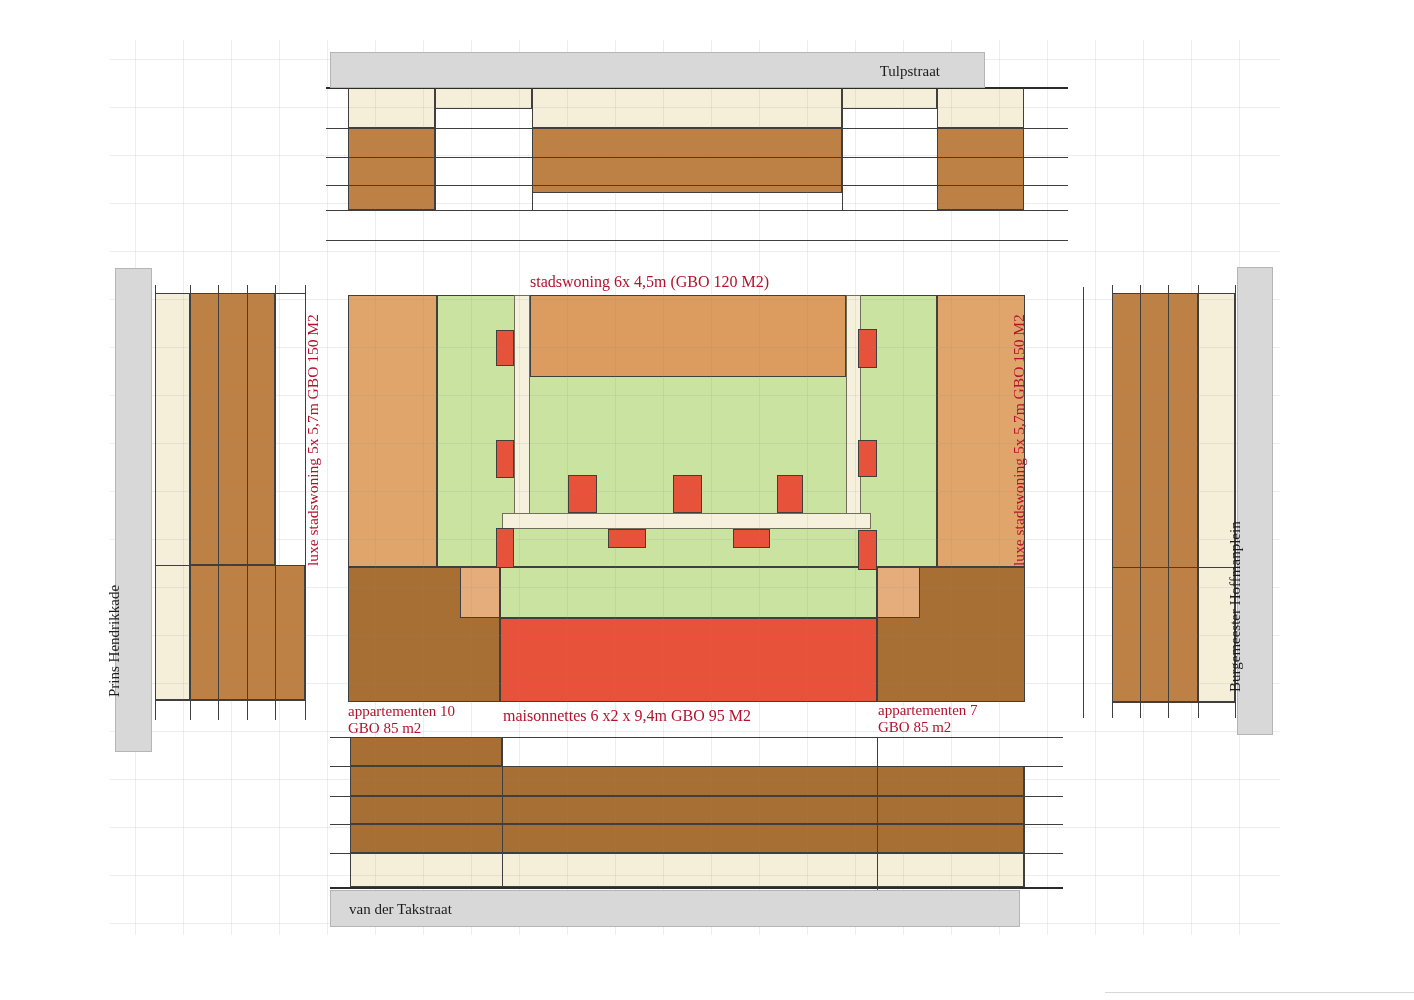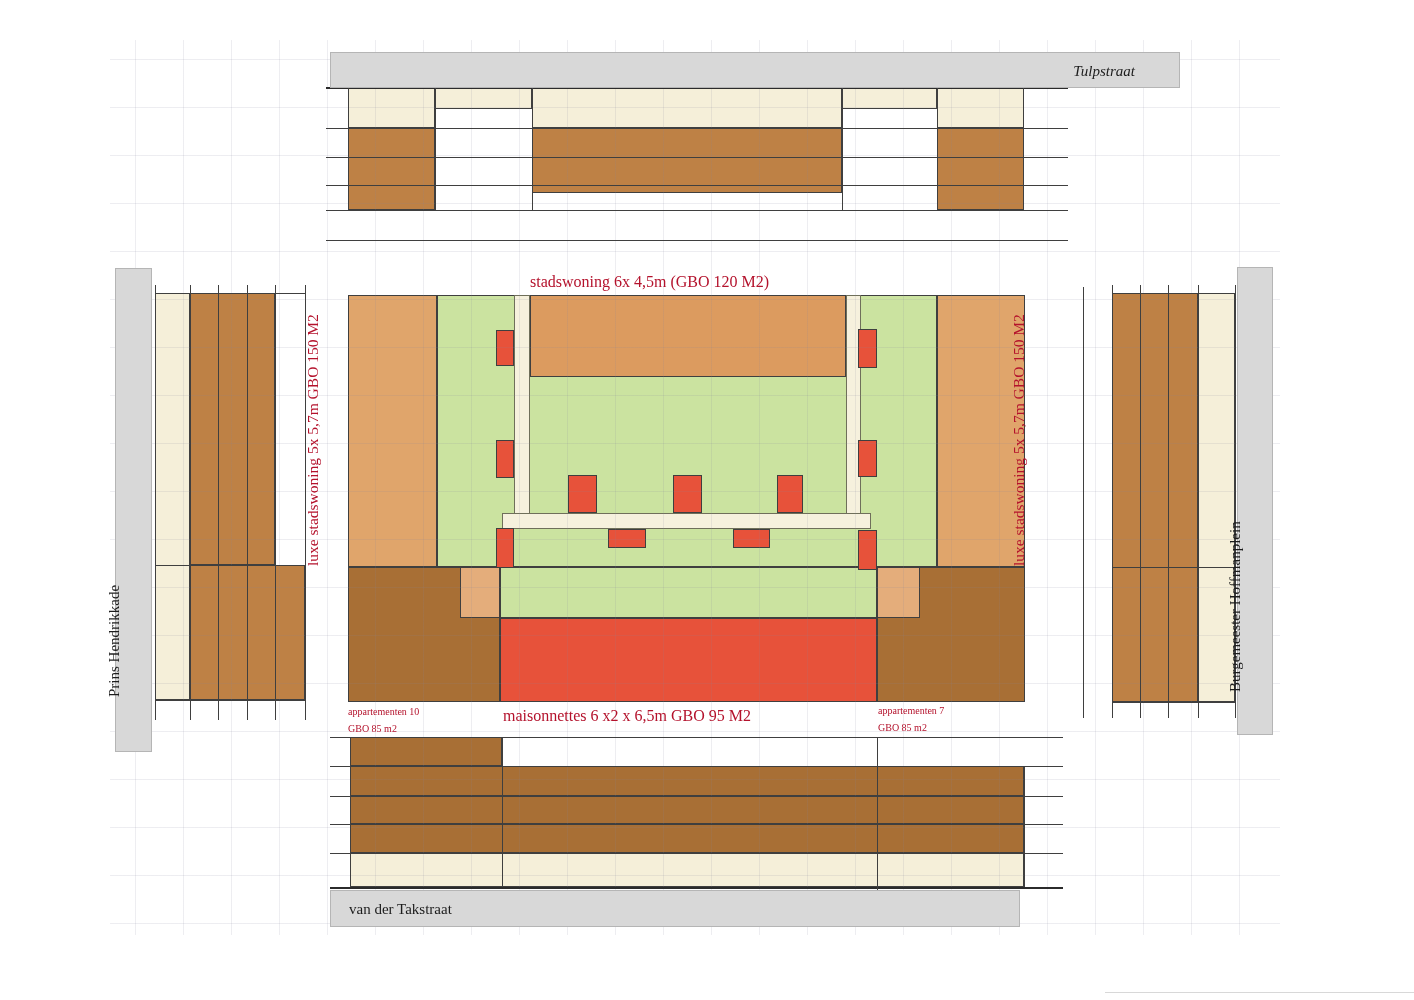--- a/index.html
+++ b/index.html
@@ -20,21 +20,21 @@
   .hline{position:absolute;height:1px;background:var(--line);z-index:3;}
   .hline.thick{height:2px;background:var(--line-dark);}
   .vline{position:absolute;width:1px;background:var(--line);z-index:3;}
   .street-bar{position:absolute;box-sizing:border-box;background:var(--gray-bar);
     border:1px solid #B5B5B5;z-index:4;}
   .street-label{font-size:15px;color:var(--black-text);white-space:nowrap;}
   .lbl-tulp{position:absolute;right:44px;top:0;line-height:36px;}
   .lbl-tak{position:absolute;left:18px;top:0;line-height:36px;}
   .vtext{position:absolute;white-space:nowrap;transform:rotate(-90deg);
     transform-origin:0 100%;line-height:19px;z-index:5;}
-  .red-label{position:absolute;color:var(--red-text);font-size:10px;line-height:17px;
+  .red-label{position:absolute;color:var(--red-text);font-size:15px;line-height:17px;
     white-space:nowrap;z-index:5;}
   .red-label.big{font-size:16px;line-height:19px;}
   .red-vtext{color:var(--red-text);font-size:15.5px;}
   .black-vtext{color:var(--black-text);font-size:15px;}
   .faint{position:absolute;height:1px;background:var(--faint-line);z-index:1;}
 </style>
 </head>
 <body>
 
 <div class="canvas">
@@ -126,39 +126,39 @@
   <div class="hline" style="left:330px;top:766px;width:733px;"></div>
   <div class="hline" style="left:330px;top:796px;width:733px;"></div>
   <div class="hline" style="left:330px;top:824px;width:733px;"></div>
   <div class="hline" style="left:330px;top:853px;width:733px;"></div>
   <div class="hline thick" style="left:330px;top:887px;width:733px;"></div>
   <div class="vline" style="left:350px;top:737px;height:150px;"></div>
   <div class="vline" style="left:502px;top:737px;height:150px;"></div>
   <div class="vline" style="left:877px;top:737px;height:153px;"></div>
   <div class="vline" style="left:1024px;top:766px;height:121px;"></div>
 
-  <div class="street-bar" style="left:330px;top:52px;width:850px;height:36px;font-style:italic;">
+  <div class="street-bar" style="left:330px;top:52px;width:655px;height:36px;">
     <span class="street-label lbl-tulp">Tulpstraat</span>
   </div>
   <div class="street-bar" style="left:330px;top:890px;width:690px;height:37px;">
     <span class="street-label lbl-tak" style="line-height:37px;">van der Takstraat</span>
   </div>
   <div class="street-bar" style="left:115px;top:268px;width:37px;height:484px;"></div>
   <div class="vtext street-label black-vtext" style="left:124px;top:678px;">Prins Hendrikkade</div>
   <div class="street-bar" style="left:1237px;top:267px;width:36px;height:468px;"></div>
   <div class="vtext street-label black-vtext" style="left:1245px;top:673px;">Burgemeester Hoffmanplein</div>
 
   <div class="red-label big" style="left:530px;top:272px;">stadswoning 6x 4,5m (GBO 120 M2)</div>
   <div class="vtext red-vtext" style="left:322px;top:547px;">luxe stadswoning 5x 5,7m GBO 150 M2</div>
   <div class="vtext red-vtext" style="left:1028px;top:547px;">luxe stadswoning 5x 5,7m GBO 150 M2</div>
   <div class="red-label" style="left:348px;top:703px;">
     <div>appartementen 10</div>
     <div>GBO 85 m2</div>
   </div>
-  <div class="red-label big" style="left:503px;top:706px;">maisonnettes 6 x2 x 6,5m GBO 95 M2</div>
+  <div class="red-label big" style="left:503px;top:706px;">maisonnettes 6 x2 x 9,4m GBO 95 M2</div>
   <div class="red-label" style="left:878px;top:702px;">
     <div>appartementen 7</div>
     <div>GBO 85 m2</div>
   </div>
 
   <div class="faint" style="left:1105px;top:992px;width:309px;"></div>
 
 </div>
 
 </body></html>

